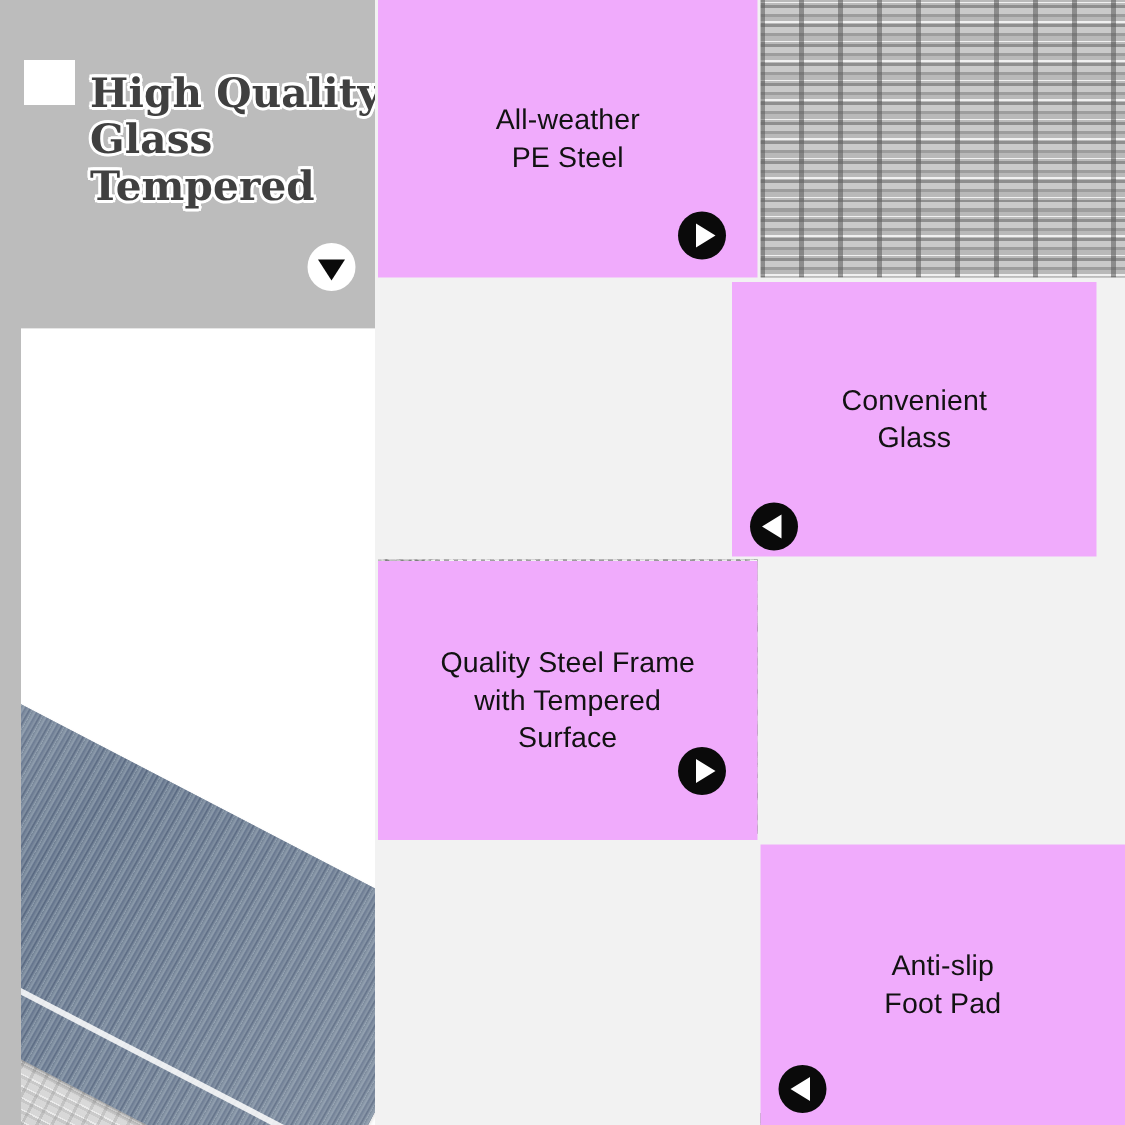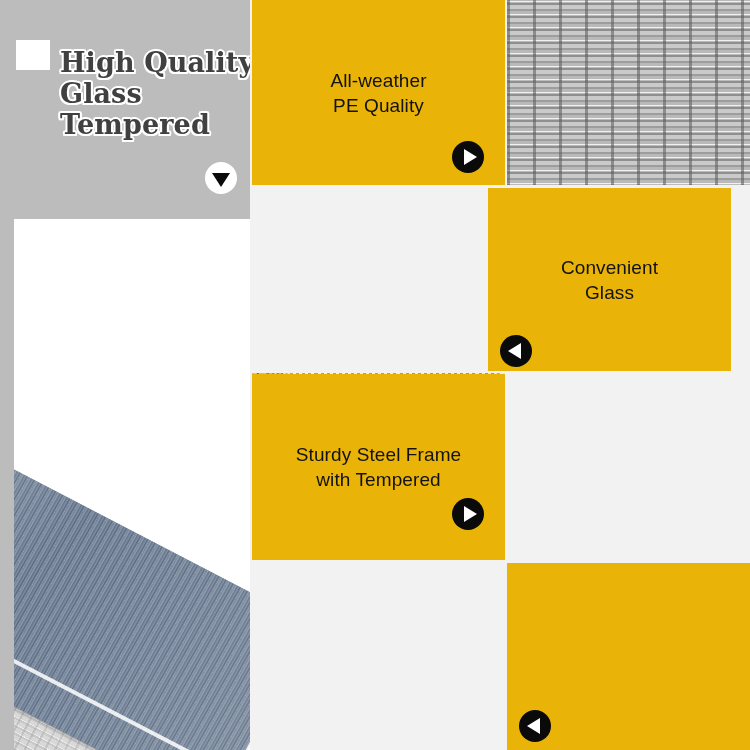--- a/index.html
+++ b/index.html
@@ -94,21 +94,21 @@
   .glass-edge{
     position:absolute;left:-130px;top:372px;width:480px;height:4px;
     transform:rotate(27.5deg);transform-origin:0 0;
     background:rgba(255,255,255,.85);
   }
 
   
   .cell{position:absolute;overflow:hidden;}
 
   .text-cell{
-    background:#eab308;
+    background:#f0abfc;
     display:flex;align-items:center;justify-content:center;
   }
   .cell-text{
     text-align:center;
     color:#121212;
     font-family:"Liberation Sans", sans-serif;
     font-size:19px;
     line-height:25px;
     font-weight:400;
     letter-spacing:.1px;
@@ -260,21 +260,21 @@
       <div class="hero-sky"></div>
       <div class="rattan-body"></div>
       <div class="glass-slab"></div>
       <div class="glass-edge"></div>
     </div>
   </div>
 
   <div class="cell text-cell" style="left:252px;top:0;width:253px;height:185px;">
     <div class="cell-text">
       <span>All-weather</span>
-      <span>PE Quality</span>
+      <span>PE Steel</span>
     </div>
     <div class="badge badge-dark" style="left:200px;top:141px;">
       <span class="tri tri-right"></span>
     </div>
   </div>
 
   <div class="cell photo" style="left:507px;top:0;width:243px;height:185px;">
     <div class="tex-weave"></div>
   </div>
 
@@ -290,22 +290,23 @@
       <span>Convenient</span>
       <span>Glass</span>
     </div>
     <div class="badge badge-dark" style="left:12px;top:147px;">
       <span class="tri tri-left"></span>
     </div>
   </div>
 
   <div class="cell text-cell" style="left:252px;top:374px;width:253px;height:186px;">
     <div class="cell-text">
-      <span>Sturdy Steel Frame</span>
+      <span>Quality Steel Frame</span>
       <span>with Tempered</span>
+      <span>Surface</span>
     </div>
     <div class="badge badge-dark" style="left:200px;top:124px;">
       <span class="tri tri-right"></span>
     </div>
   </div>
 
   <div class="cell photo" style="left:507px;top:374px;width:243px;height:186px;">
     <div class="tex-frame">
       <div class="frame-rot">
 
@@ -317,18 +318,22 @@
         <div class="bar" style="left:5%;top:47%;width:90%;height:5%;transform:rotate(-34deg);"></div>
 
         <div class="bar" style="left:2%;top:2%;width:96%;height:5%;"></div>
 
         <div class="bar" style="left:94%;top:2%;width:5%;height:95%;"></div>
       </div>
     </div>
   </div>
 
   <div class="cell text-cell" style="left:507px;top:563px;width:243px;height:187px;">
+    <div class="cell-text">
+      <span>Anti-slip</span>
+      <span>Foot Pad</span>
+    </div>
     <div class="badge badge-dark" style="left:12px;top:147px;">
       <span class="tri tri-left"></span>
     </div>
   </div>
 
 </div>
 
 </body></html>

